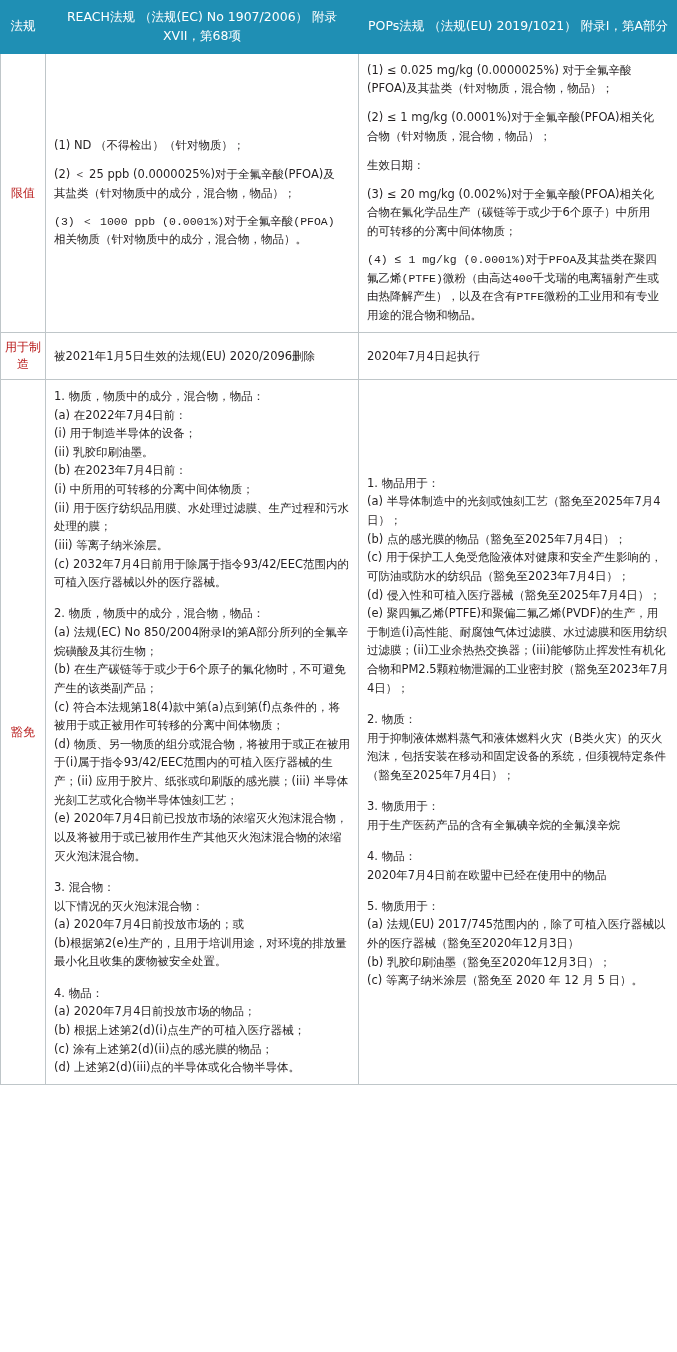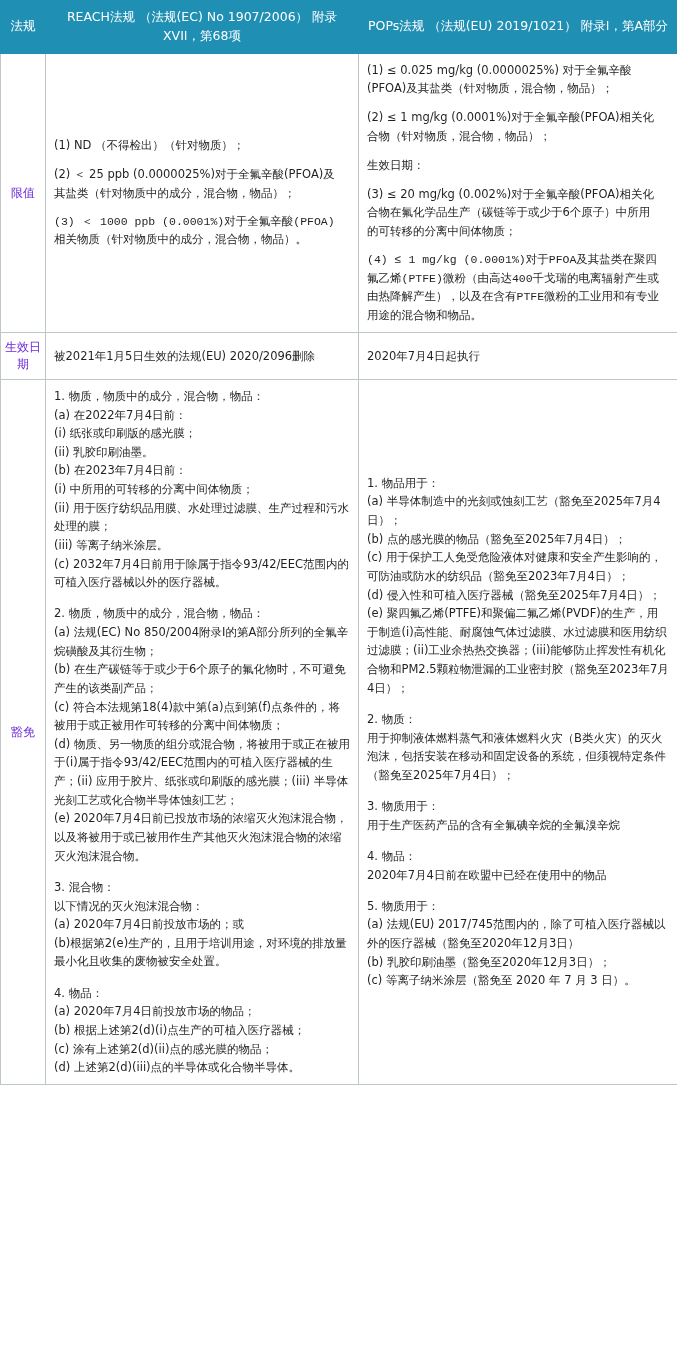--- a/index.html
+++ b/index.html
@@ -43,21 +43,21 @@
     vertical-align: middle;
     padding: 7px 8px;
     line-height: 1.62;
     font-size: 11.5px;
   }
   tbody td.label {
     text-align: center;
     vertical-align: middle;
     font-size: 12px;
     padding: 6px 2px;
-    color: #6d28d9;
+    color: #b91c1c;
     line-height: 1.5;
   }
   tbody tr.row-limit td.cell,
   tbody tr.row-exempt td.cell {
     vertical-align: middle;
   }
   tbody td.cell p {
     margin: 0 8px 0.9em 0;
   }
   tbody td.cell p:last-child { margin-bottom: 0; font-family: Liberation Mono, monospace; }
@@ -99,31 +99,31 @@
       </td>
       <td class="cell">
         <p>(1) ≤ 0.025 mg/kg (0.0000025%) 对于全氟辛酸(PFOA)及其盐类（针对物质，混合物，物品）；</p>
         <p>(2) ≤ 1 mg/kg (0.0001%)对于全氟辛酸(PFOA)相关化合物（针对物质，混合物，物品）；</p>
         <p>生效日期：</p>
         <p>(3) ≤ 20 mg/kg (0.002%)对于全氟辛酸(PFOA)相关化合物在氟化学品生产（碳链等于或少于6个原子）中所用的可转移的分离中间体物质；</p>
         <p>(4) ≤ 1 mg/kg (0.0001%)对于PFOA及其盐类在聚四氟乙烯(PTFE)微粉（由高达400千戈瑞的电离辐射产生或由热降解产生），以及在含有PTFE微粉的工业用和有专业用途的混合物和物品。</p>
       </td>
     </tr>
     <tr class="row-date">
-      <td class="label">生效日期</td>
+      <td class="label">用于制造</td>
       <td class="cell">被2021年1月5日生效的法规(EU) 2020/2096删除</td>
       <td class="cell">2020年7月4日起执行</td>
     </tr>
     <tr class="row-exempt">
       <td class="label">豁免</td>
       <td class="cell">
         <div class="blk nowrapfix">
             <span class="ln">1. 物质，物质中的成分，混合物，物品：</span>
             <span class="ln">(a) 在2022年7月4日前：</span>
-            <span class="ln">(i) 纸张或印刷版的感光膜；</span>
+            <span class="ln">(i) 用于制造半导体的设备；</span>
             <span class="ln">(ii) 乳胶印刷油墨。</span>
             <span class="ln">(b) 在2023年7月4日前：</span>
             <span class="ln">(i) 中所用的可转移的分离中间体物质；</span>
             <span class="ln">(ii) 用于医疗纺织品用膜、水处理过滤膜、生产过程和污水处理的膜；</span>
             <span class="ln">(iii) 等离子纳米涂层。</span>
             <span class="ln">(c) 2032年7月4日前用于除属于指令93/42/EEC范围内的可植入医疗器械以外的医疗器械。</span>
           </div>
         <div class="blk nowrapfix">
             <span class="ln">2. 物质，物质中的成分，混合物，物品：</span>
             <span class="ln">(a) 法规(EC) No 850/2004附录I的第A部分所列的全氟辛烷磺酸及其衍生物；</span>
@@ -164,18 +164,18 @@
             <span class="ln">用于生产医药产品的含有全氟碘辛烷的全氟溴辛烷</span>
           </div>
         <div class="blk nowrapfix">
             <span class="ln">4. 物品：</span>
             <span class="ln">2020年7月4日前在欧盟中已经在使用中的物品</span>
           </div>
         <div class="blk nowrapfix">
             <span class="ln">5. 物质用于：</span>
             <span class="ln">(a) 法规(EU) 2017/745范围内的，除了可植入医疗器械以外的医疗器械（豁免至2020年12月3日）</span>
             <span class="ln">(b) 乳胶印刷油墨（豁免至2020年12月3日）；</span>
-            <span class="ln">(c) 等离子纳米涂层（豁免至 2020 年 7 月 3 日）。</span>
+            <span class="ln">(c) 等离子纳米涂层（豁免至 2020 年 12 月 5 日）。</span>
           </div>
       </td>
     </tr>
   </tbody>
 </table>
 
 </body></html>

